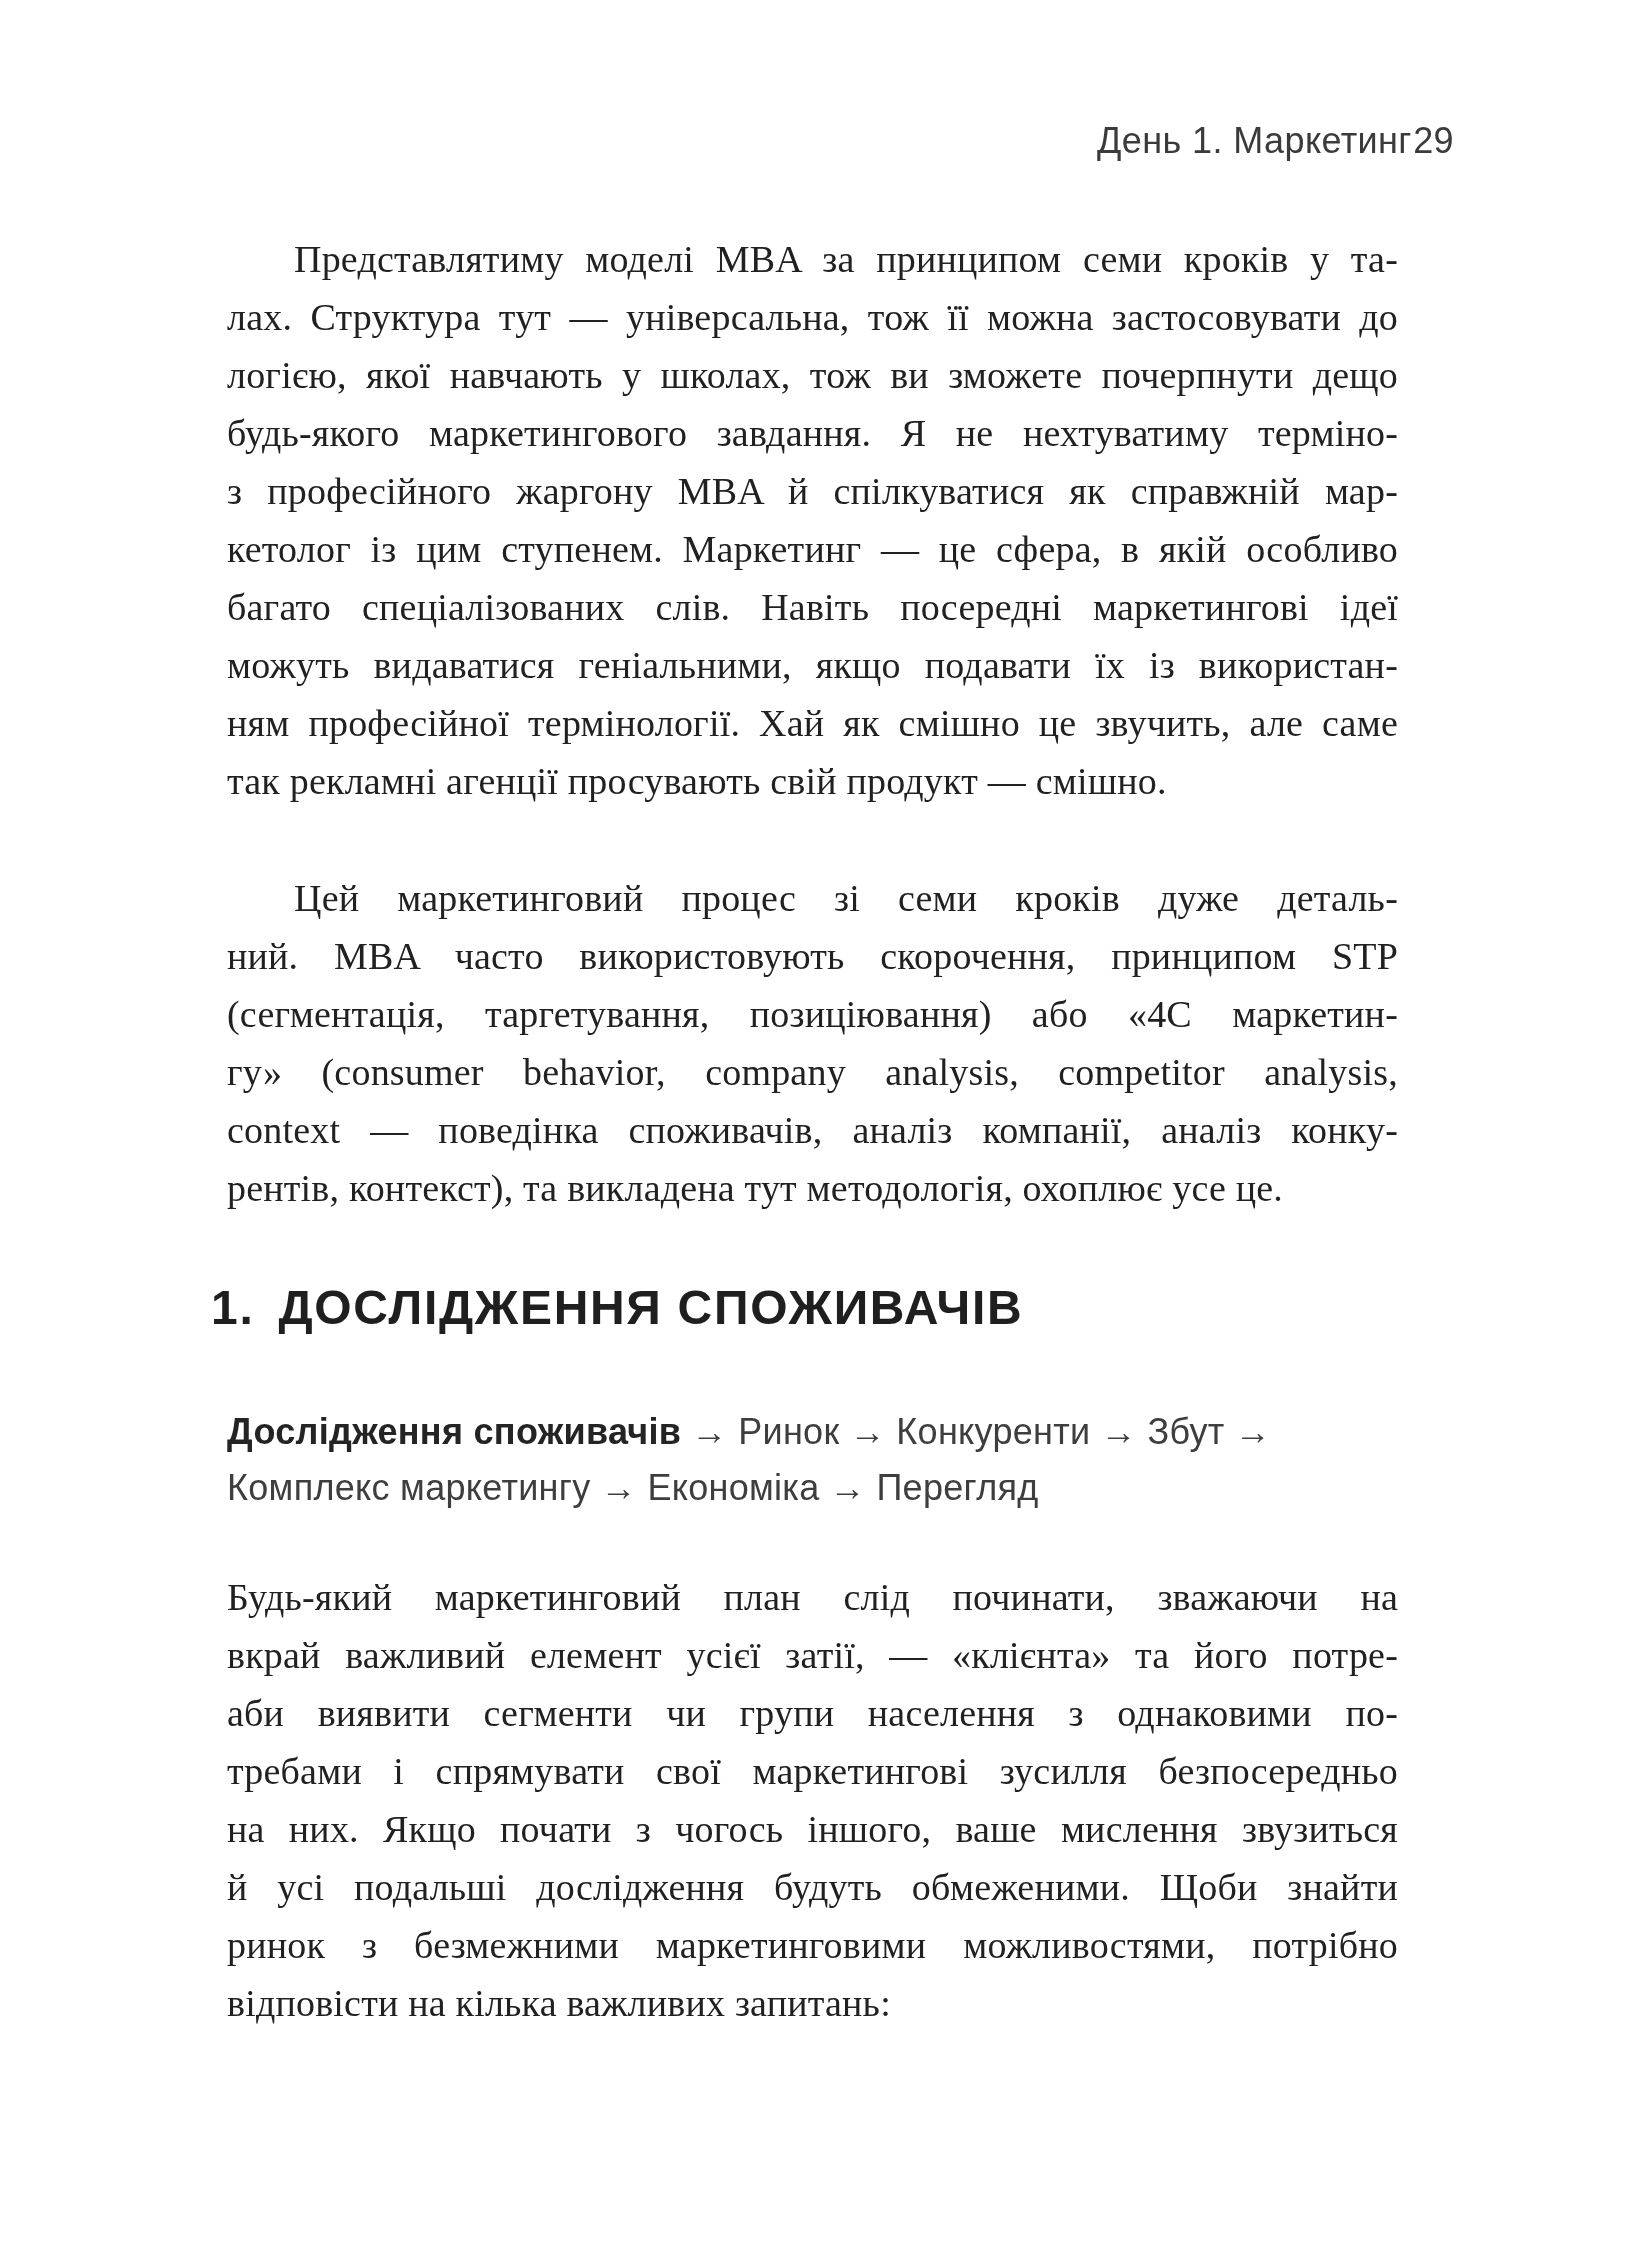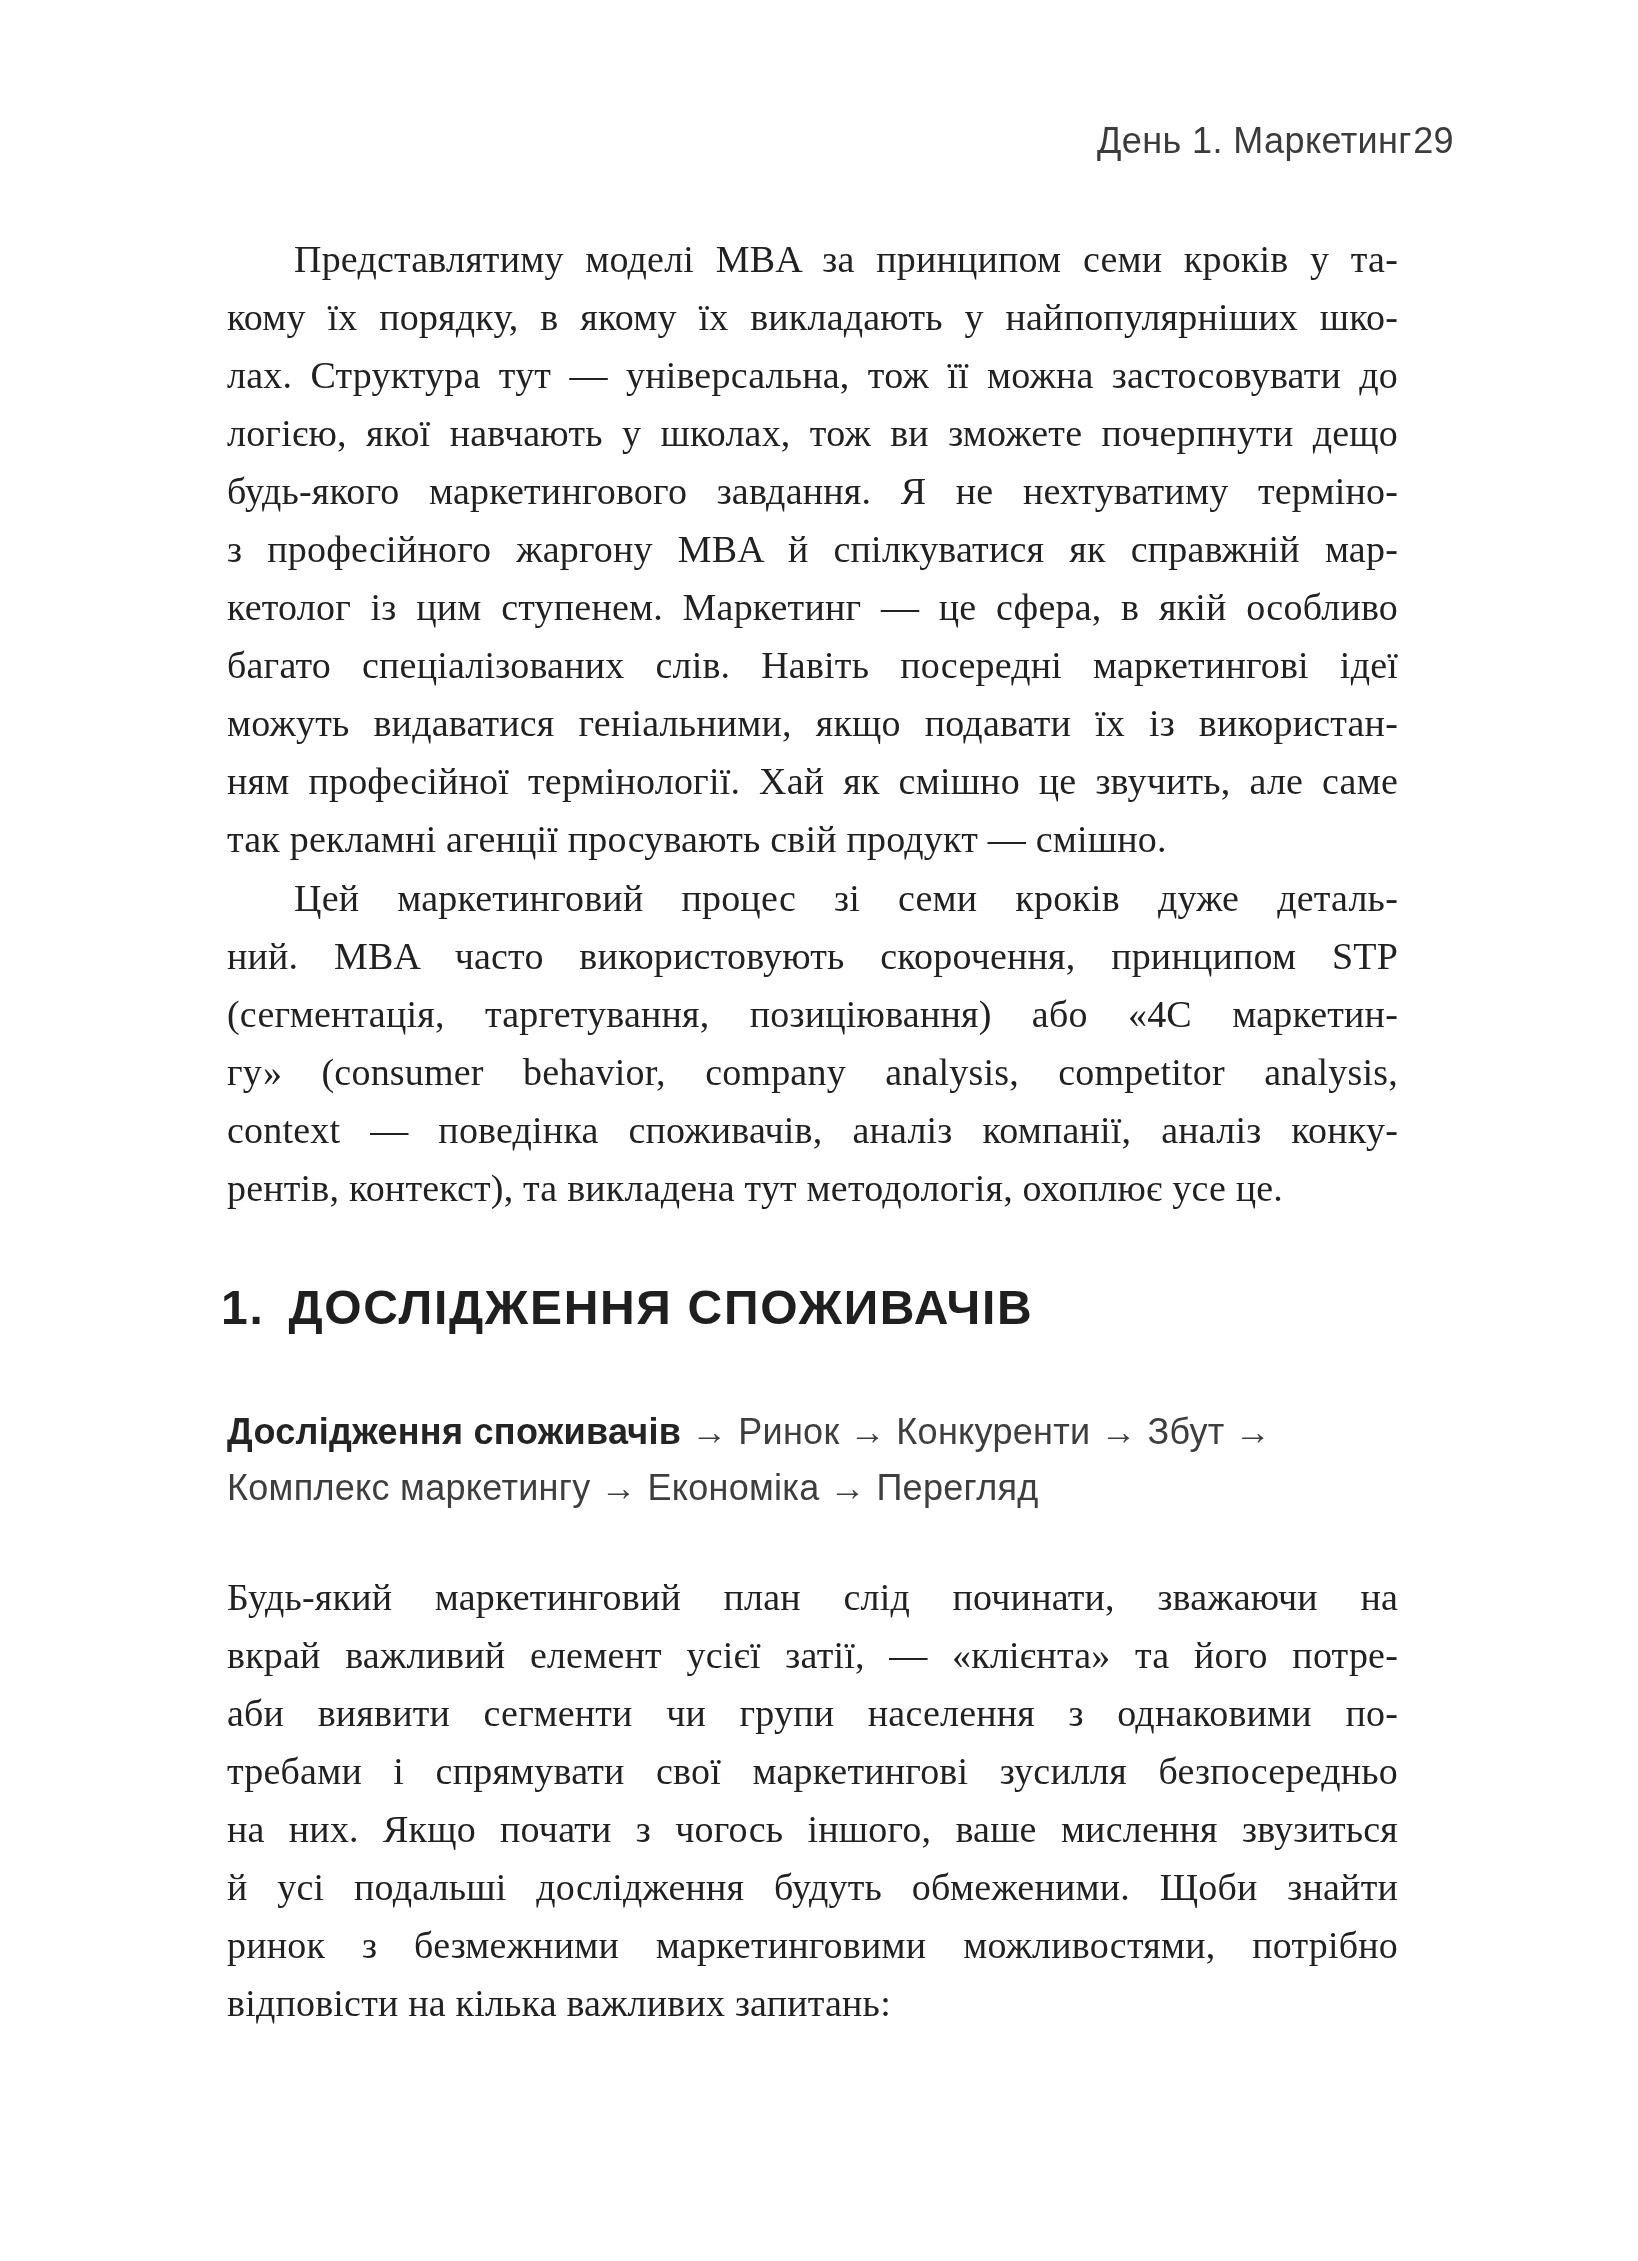--- a/index.html
+++ b/index.html
@@ -54,21 +54,21 @@
   }
   #para-1 { top: 230px; }
   #para-2 { top: 869px; }
   #para-3 { top: 1568px; }
   .it { }
   .bd { font-weight: bold; }
   
   .section-heading {
     position: absolute;
     top: 1280px;
-    left: 197px;
+    left: 187px;
     margin: 0;
     font-family: "Liberation Sans", "DejaVu Sans", sans-serif;
     font-weight: bold;
     font-size: 48px;
     line-height: 55px;
     letter-spacing: 1.7px;
     color: #1f1f1f;
   }
   .section-heading .sec-num { margin-right: 24px; }
   
@@ -90,21 +90,20 @@
 
 <div class="page">
 
   <div class="running-head">
     <span>День 1. Маркетинг</span>
     <span>29</span>
   </div>
 
   <div class="para indent" id="para-1">
       <div class="line"><span>Представлятиму моделі </span><span class="it">MBA</span><span> за принципом семи кроків у та-</span></div>
-      <div class="line"><span>кому їх порядку, в якому їх викладають у найпопулярніших шко-</span></div>
       <div class="line"><span>лах. Структура тут — універсальна, тож її можна застосовувати до</span></div>
       <div class="line"><span>логією, якої навчають у школах, тож ви зможете почерпнути дещо</span></div>
       <div class="line"><span>будь-якого маркетингового завдання. Я не нехтуватиму терміно-</span></div>
       <div class="line"><span>з професійного жаргону </span><span class="it">MBA</span><span> й спілкуватися як справжній мар-</span></div>
       <div class="line"><span>кетолог із цим ступенем. Маркетинг — це сфера, в якій особливо</span></div>
       <div class="line"><span>багато спеціалізованих слів. Навіть посередні маркетингові ідеї</span></div>
       <div class="line"><span>можуть видаватися геніальними, якщо подавати їх із використан-</span></div>
       <div class="line"><span>ням професійної термінології. Хай як смішно це звучить, але саме</span></div>
       <div class="line line-last"><span>так рекламні агенції просувають </span><span class="it">свій</span><span> продукт — смішно.</span></div>
     </div>

